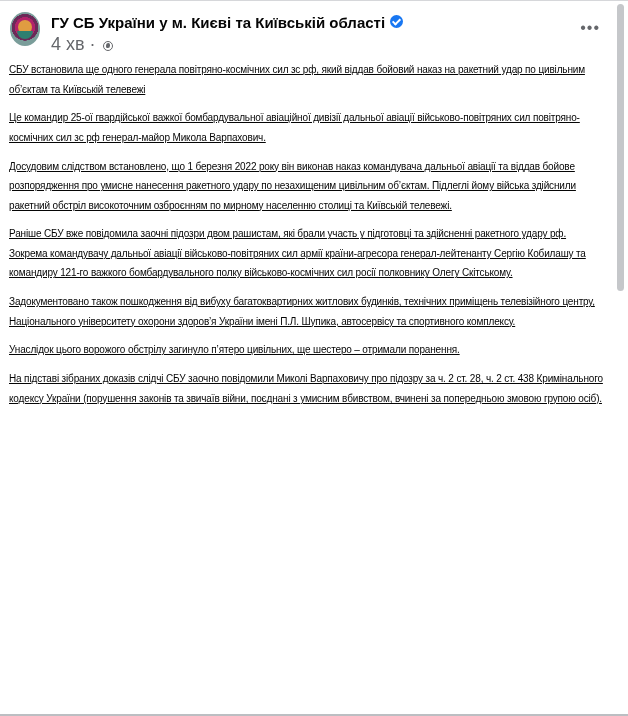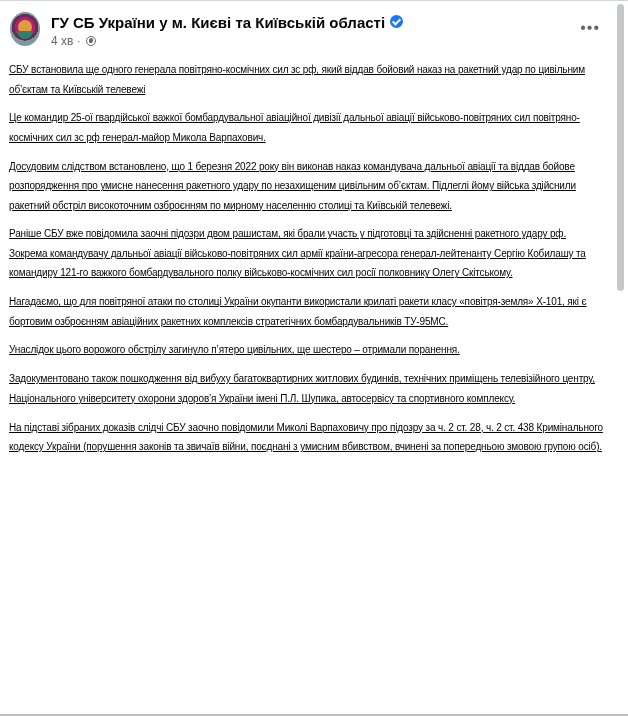--- a/index.html
+++ b/index.html
@@ -36,21 +36,21 @@
   }
   .verified {
     display: inline-block; width: 13px; height: 13px; border-radius: 50%;
     background: #1877f2; vertical-align: 0px; margin-left: 5px; position: relative;
   }
   .verified::after {
     content: ""; position: absolute; left: 4px; top: 2px; width: 3px; height: 6px;
     border: solid #fff; border-width: 0 2px 2px 0; transform: rotate(45deg);
   }
   .meta {
-    position: absolute; left: 41px; top: 23px; font-size: 12px; color: #65676b; white-space: nowrap;
+    position: absolute; left: 41px; top: 23px; font-size: 18px; color: #65676b; white-space: nowrap;
   }
   .globe {
     display: inline-block; width: 10px; height: 10px; border: 1.5px solid #65676b;
     border-radius: 50%; vertical-align: -1px; margin-left: 2px; position: relative; box-sizing: border-box;
   }
   .globe::before {
     content: ""; position: absolute; left: 2px; top: 1px; width: 4px; height: 5px;
     background: #65676b; border-radius: 50% 40% 50% 30%;
   }
   .more {
@@ -87,21 +87,20 @@
       <span class="globe"></span>
     </div>
     <div class="more">•••</div>
   </div>
 
   <div class="body">
     <p class="para">СБУ встановила ще одного генерала повітряно-космічних сил зс рф, який віддав бойовий наказ на ракетний удар по цивільним об’єктам та Київській телевежі</p>
     <p class="para">Це командир 25-ої гвардійської важкої бомбардувальної авіаційної дивізії дальньої авіації військово-повітряних сил повітряно-космічних сил зс рф генерал-майор Микола Варпахович.</p>
     <p class="para">Досудовим слідством встановлено, що 1 березня 2022 року він виконав наказ командувача дальньої авіації та віддав бойове розпорядження про умисне нанесення ракетного удару по незахищеним цивільним об’єктам. Підлеглі йому війська здійснили ракетний обстріл високоточним озброєнням по мирному населенню столиці та Київській телевежі.</p>
     <p class="para">Раніше СБУ вже повідомила заочні підозри двом рашистам, які брали участь у підготовці та здійсненні ракетного удару рф. Зокрема командувачу дальньої авіації військово-повітряних сил армії країни-агресора генерал-лейтенанту Сергію Кобилашу та командиру 121-го важкого бомбардувального полку військово-космічних сил росії полковнику Олегу Скітському.</p>
-    <p class="para">Нагадаємо, що для повітряної атаки по столиці України окупанти використали крилаті  ракети класу «повітря-земля» Х-101, які є бортовим озброєнням авіаційних ракетних комплексів стратегічних бомбардувальників ТУ-95МС.</p>
+    <p class="para">Задокументовано також пошкодження від вибуху багатоквартирних житлових будинків, технічних приміщень телевізійного центру, Національного університету охорони здоров’я України імені П.Л. Шупика, автосервісу та спортивного комплексу.</p>
     <p class="para">Унаслідок цього ворожого обстрілу загинуло п’ятеро цивільних, ще шестеро – отримали поранення.</p>
-    <p class="para">Задокументовано також пошкодження від вибуху багатоквартирних житлових будинків, технічних приміщень телевізійного центру, Національного університету охорони здоров’я України імені П.Л. Шупика, автосервісу та спортивного комплексу.</p>
     <p class="para">На підставі зібраних доказів слідчі СБУ заочно повідомили Миколі Варпаховичу про підозру за ч. 2 ст. 28, ч. 2 ст. 438 Кримінального кодексу України (порушення законів та звичаїв війни, поєднані з умисним вбивством, вчинені за попередньою змовою групою осіб).</p>
 
   </div>
 
   <div class="scrollbar"></div>
 </div>
 
 </body></html>

